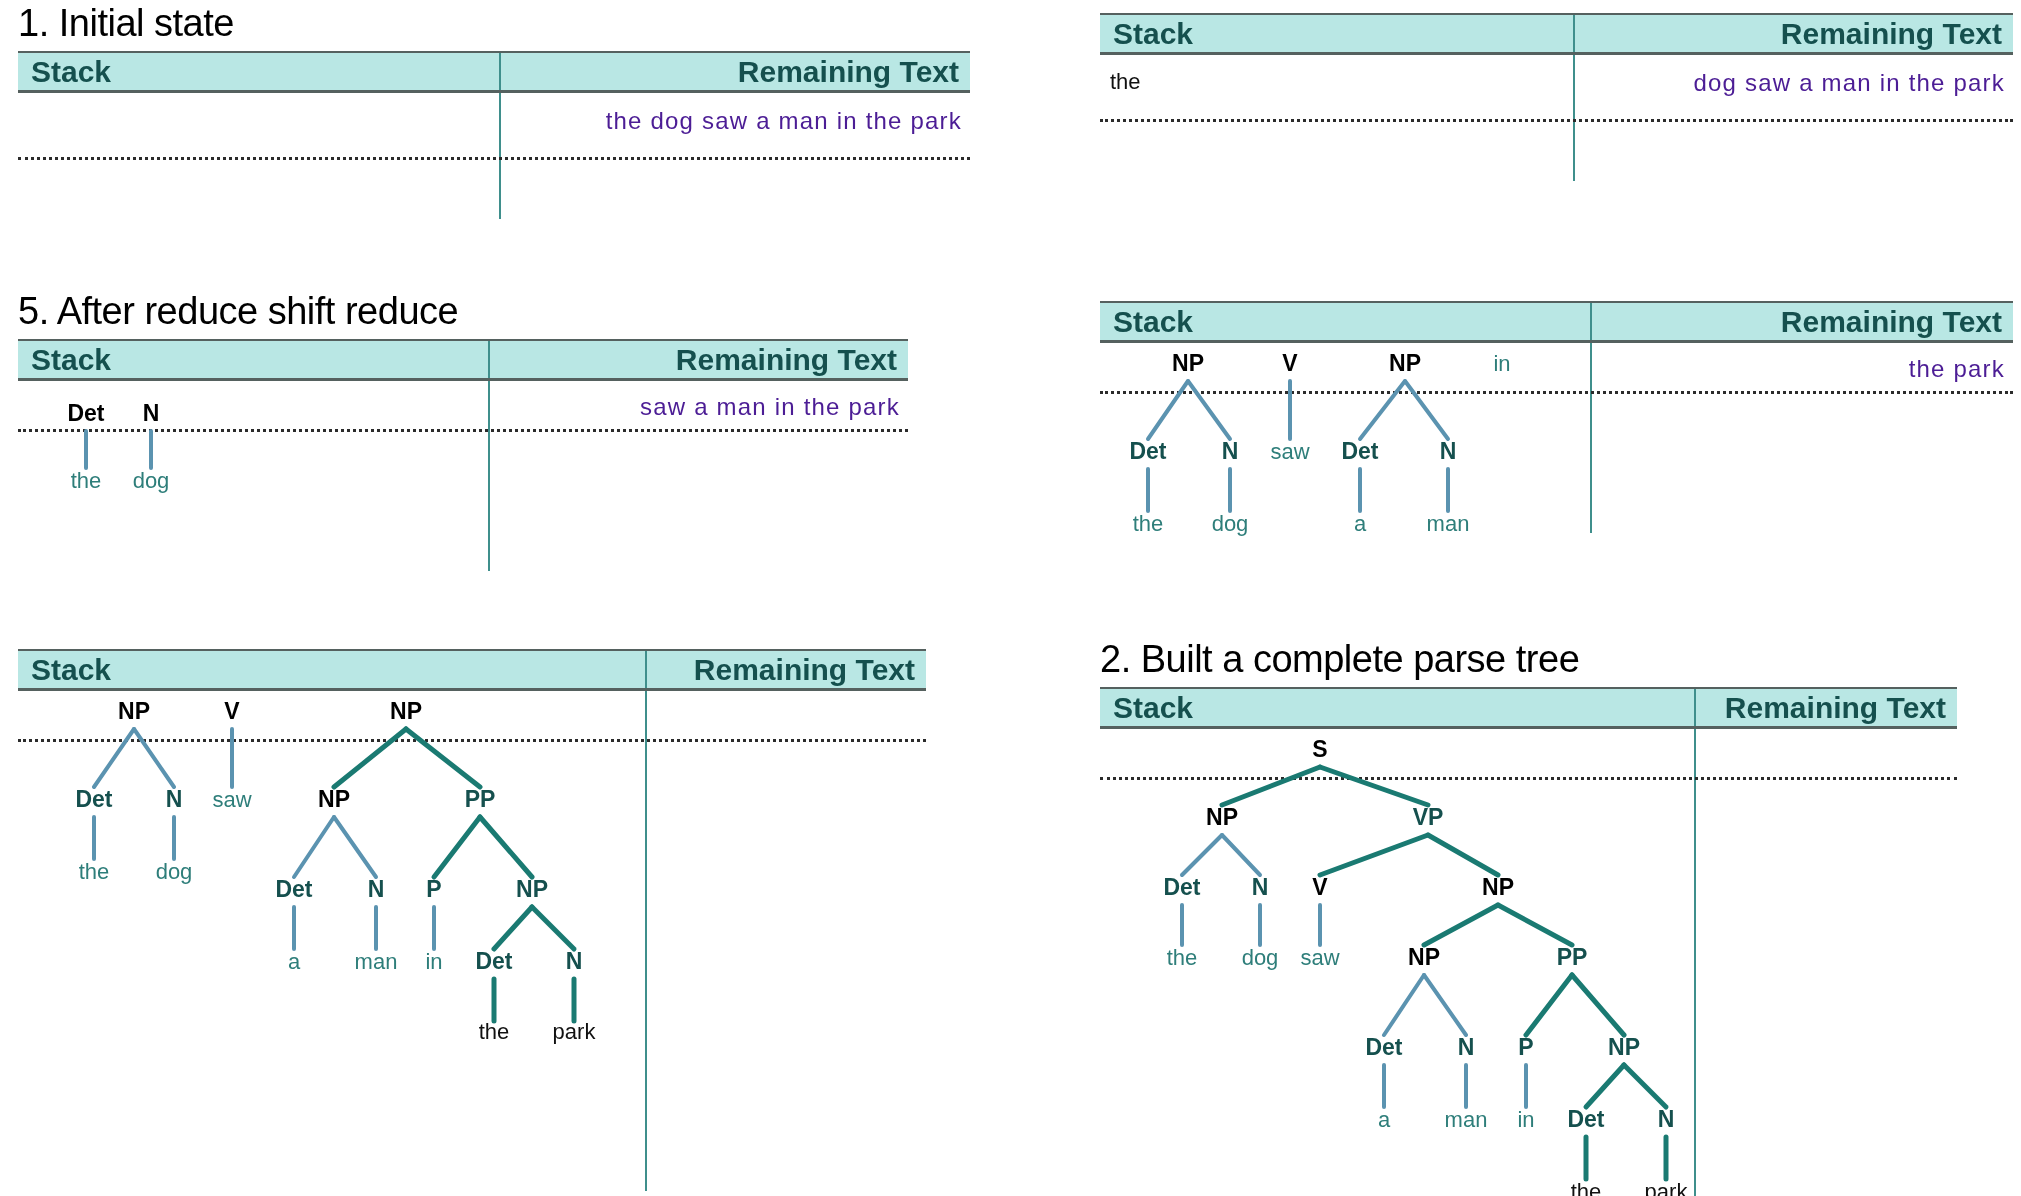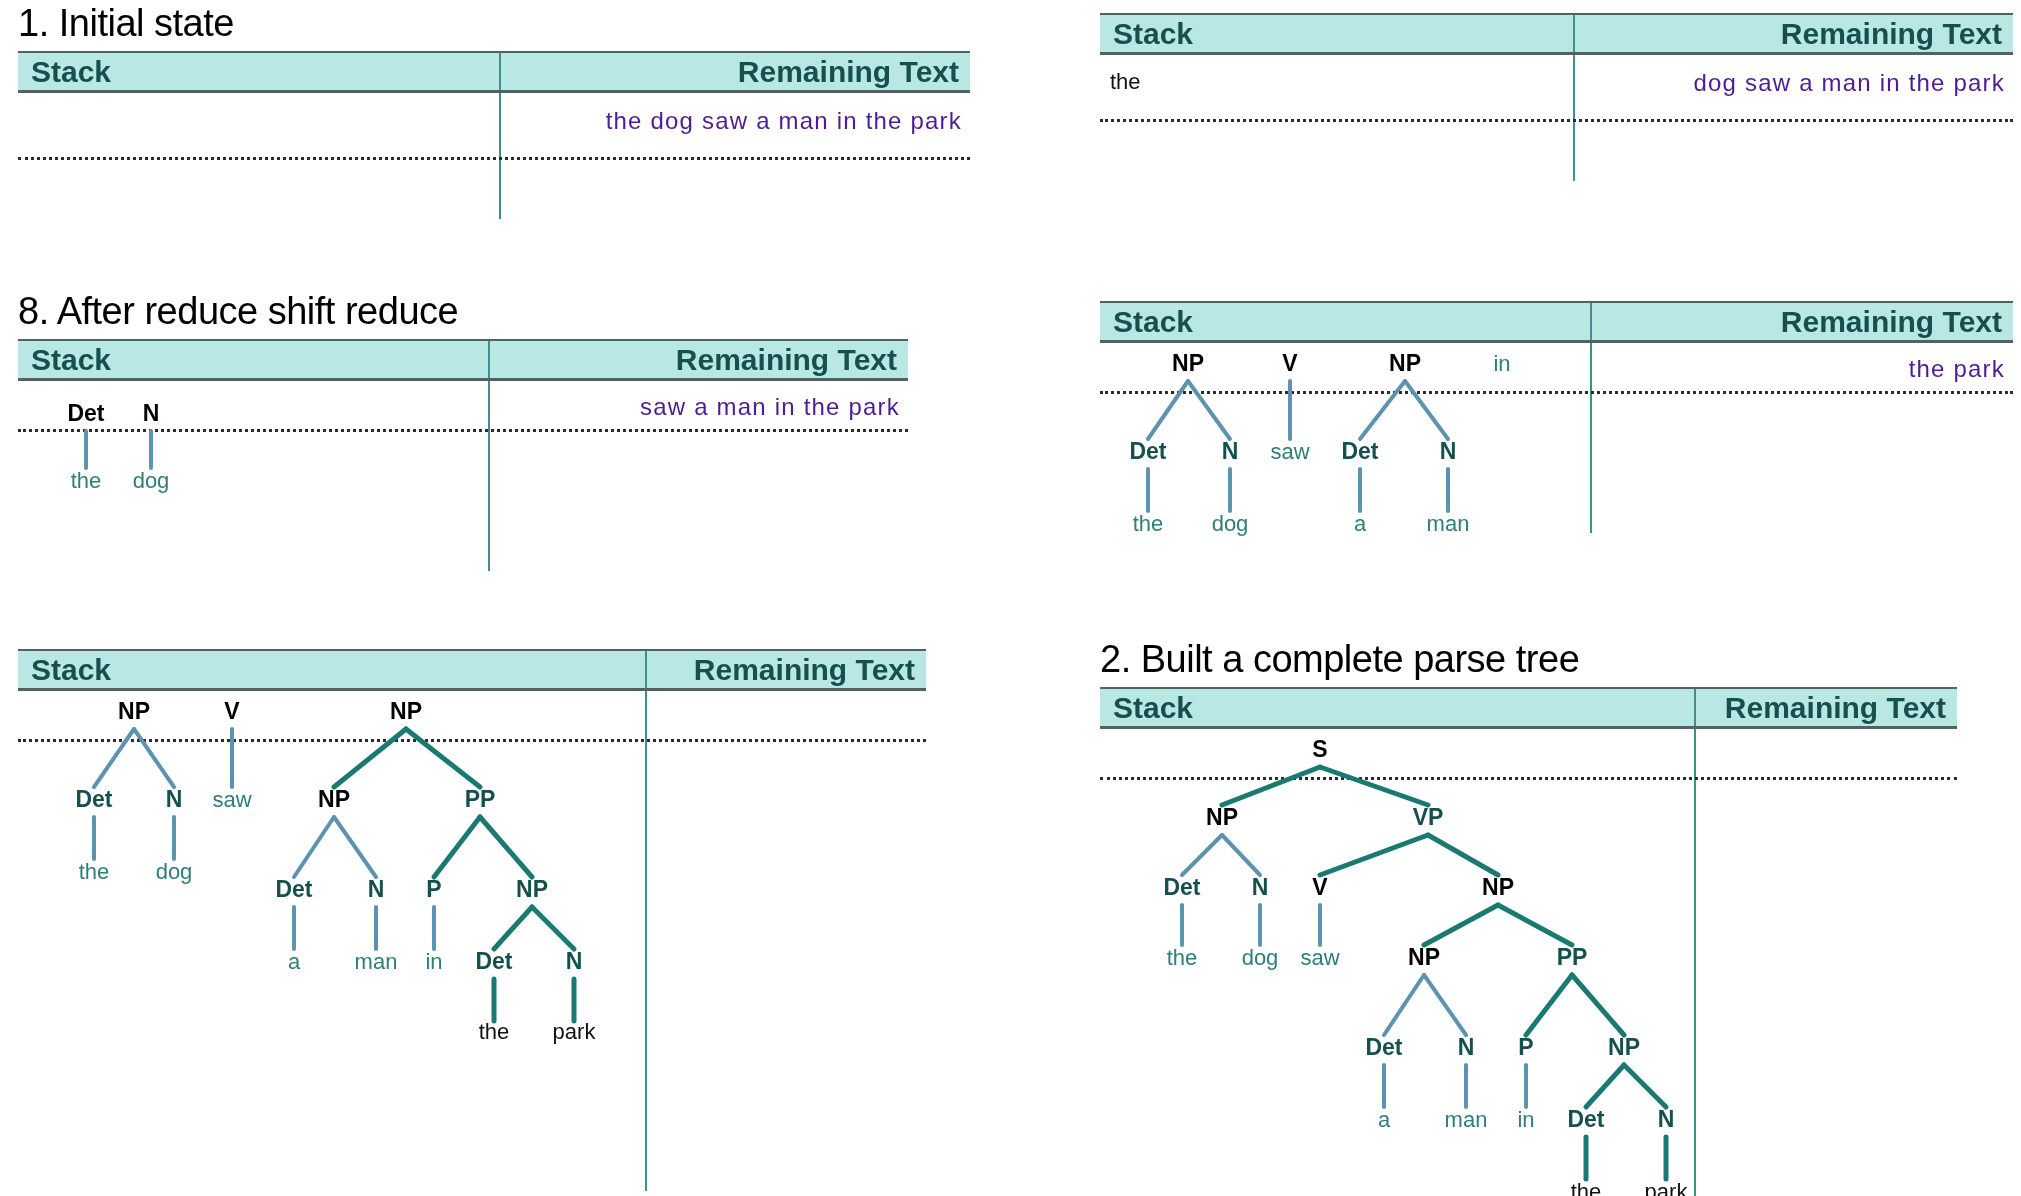--- a/index.html
+++ b/index.html
@@ -148,21 +148,21 @@
     <div class="table-body" style="height:126px;">
       <div class="col-divider" style="left:473px; height:126px;"></div>
       <div class="dotted-sep" style="top:64px;"></div>
       <span class="stack-word" style="left:10px; top:14px;">the</span>
       <span class="remain-text" style="right:8px; top:14px;">dog saw a man in the park</span>
     </div>
   </div>
 </div>
 
 <div class="panel" style="left:18px; top:292px; width:890px;">
-  <div class="panel-title">8. After reduce shift reduce</div>
+  <div class="panel-title">5. After reduce shift reduce</div>
   <div class="table-wrap" style="margin-top:9px;">
     <div class="table-head">
       <span class="th th-stack">Stack</span>
       <span class="th th-remaining">Remaining Text</span>
       <div class="head-divider" style="left:470px;"></div>
     </div>
     <div class="table-body" style="height:190px;">
       <div class="col-divider" style="left:470px; height:190px;"></div>
       <div class="dotted-sep" style="top:48px;"></div>
       <span class="remain-text" style="right:8px; top:12px;">saw a man in the park</span>

